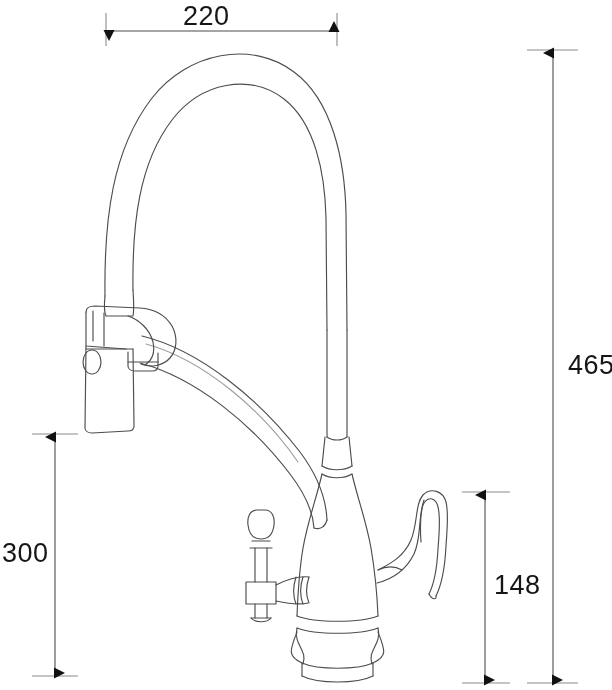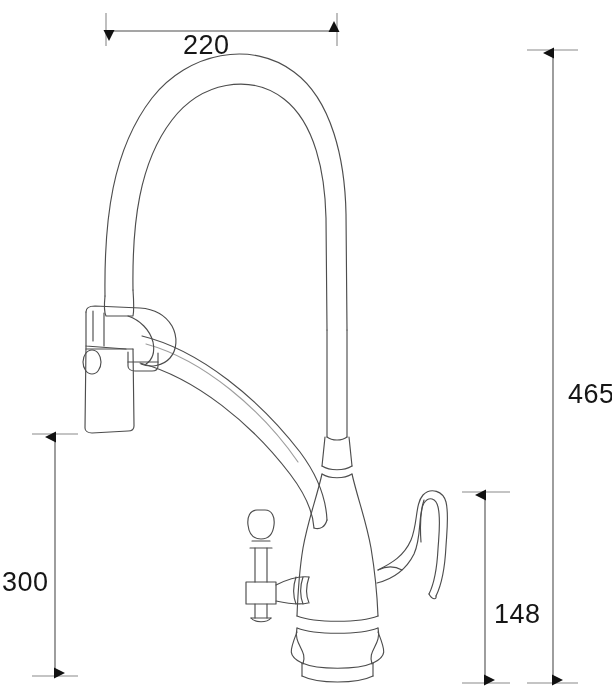--- a/index.html
+++ b/index.html
@@ -25,21 +25,20 @@
     height: 690px;
   }
   .dim-label {
     position: absolute;
     font-family: "Liberation Sans", sans-serif;
     font-size: 27px;
     color: #161616;
     letter-spacing: 0.5px;
     white-space: nowrap;
     line-height: 1;
-    margin-top: 29px;
   }
   #label-220 { left: 183px; top: 3px; }
   #label-465 { left: 568px; top: 352px; }
   #label-200 { left: 2px; top: 540px; }
   #label-148 { left: 494px; top: 572px; }
 </style>
 </head>
 <body>
 
 <div id="canvas">

